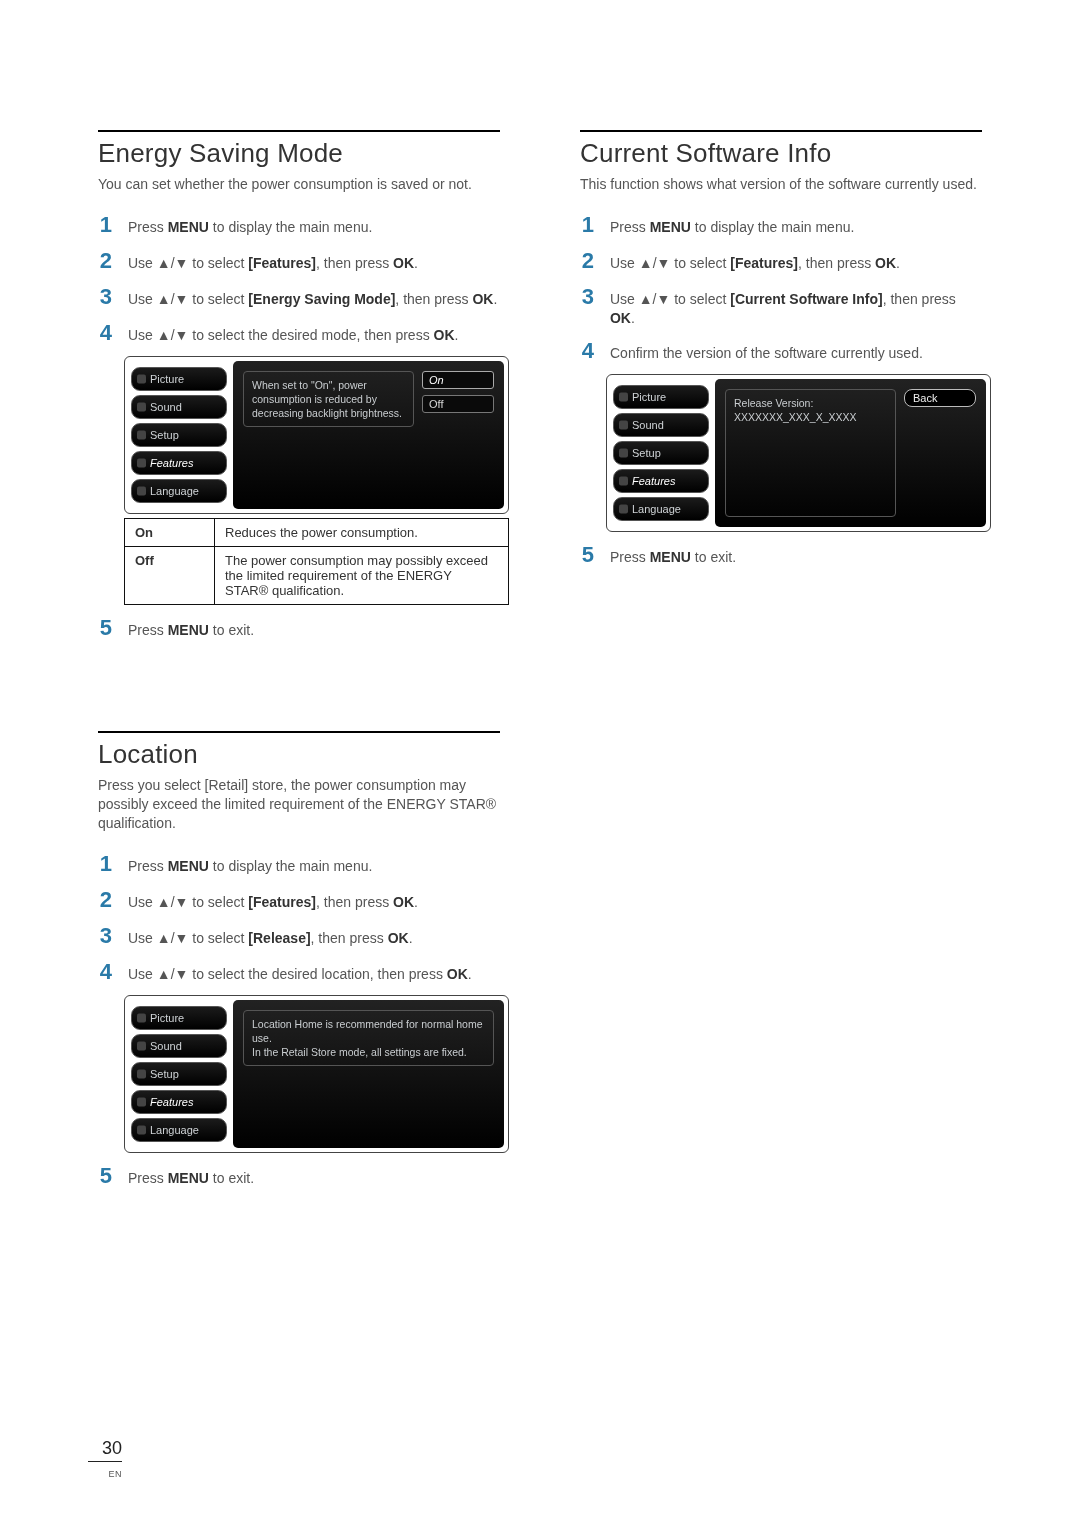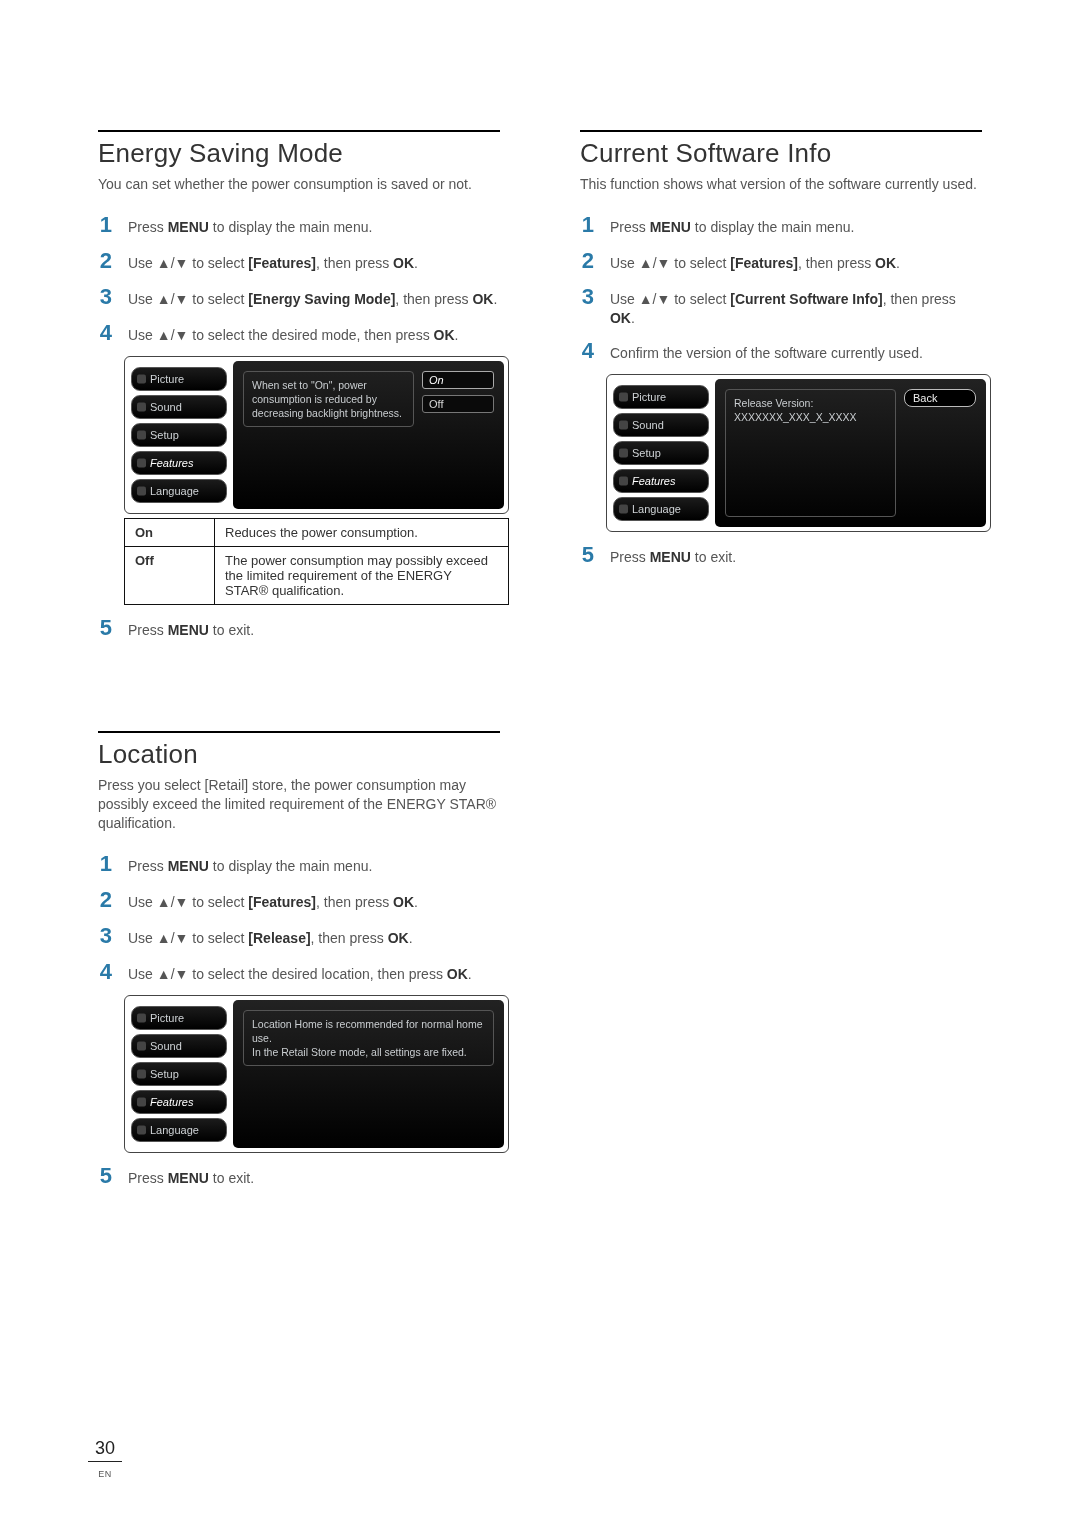--- a/index.html
+++ b/index.html
@@ -53,21 +53,21 @@
       font-size: 11px; padding: 2px 6px; text-align: left; background: #0a0a0a;
     }
     .opt.selected { color: #fff; font-style: italic; border-color: #aaa; }
 
     
     table.onoff { border-collapse: collapse; margin: 4px 0 8px 26px; width: 385px; }
     table.onoff td { border: 1px solid #111; font-size: 13px; padding: 6px 10px; color: #333; vertical-align: top; }
     table.onoff td.k { width: 90px; font-weight: 600; }
 
     
-    .pagefoot { position: absolute; left: 88px; bottom: 46px; text-align: center; }
+    .pagefoot { position: absolute; left: 88px; bottom: 46px; text-align: right; }
     .pagefoot .pn { font-size: 18px; color: #222; padding-bottom: 2px; display: block; }
     .pagefoot .underline { border-top: 1px solid #222; width: 34px; margin: 0 auto 1px auto; }
     .pagefoot .lang { font-size: 9px; color: #555; letter-spacing: 0.5px; }
 
     
     .left-lower { margin-top: 90px; }
 
     
     .menu-shot.csi .menu-right { min-height: 118px; }
     .menu-desc.csi-box { height: auto; }

